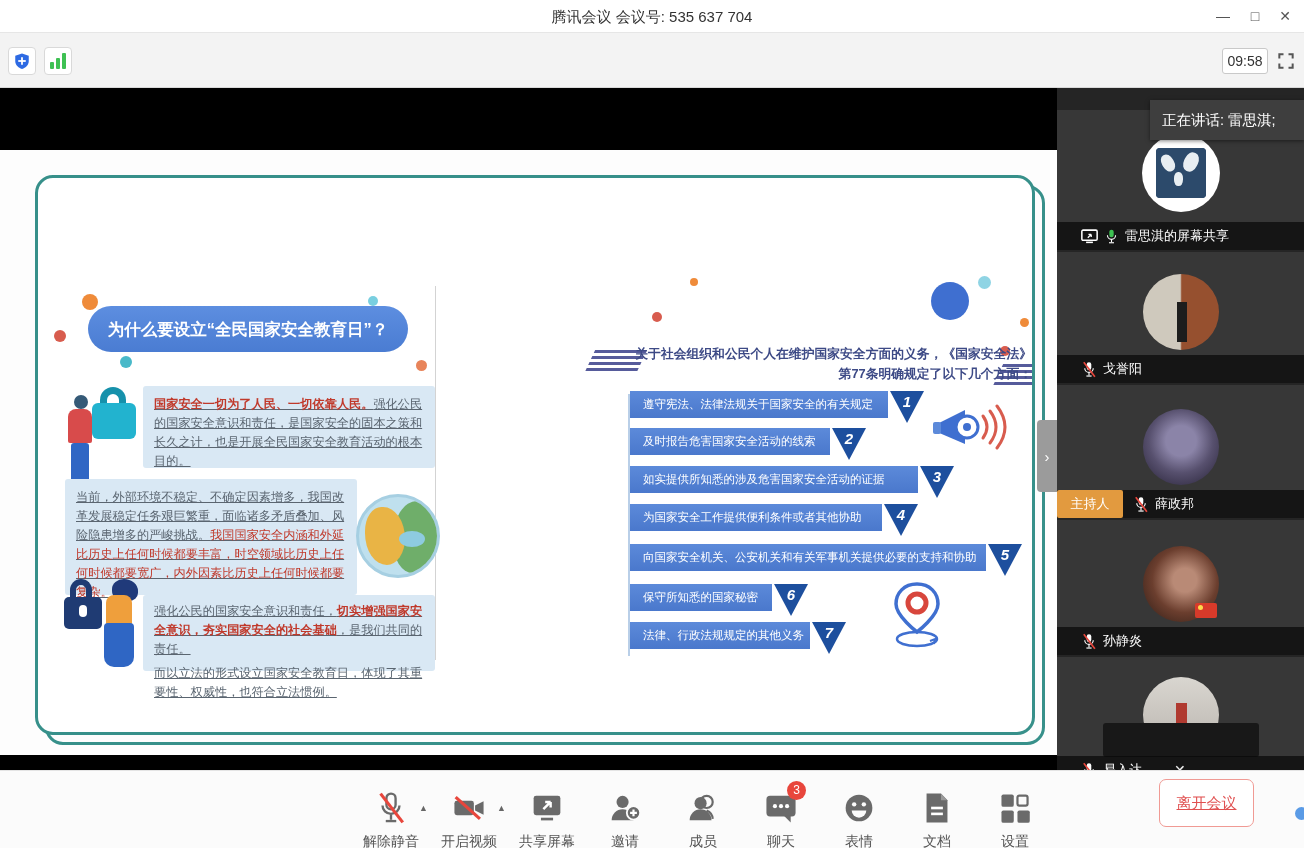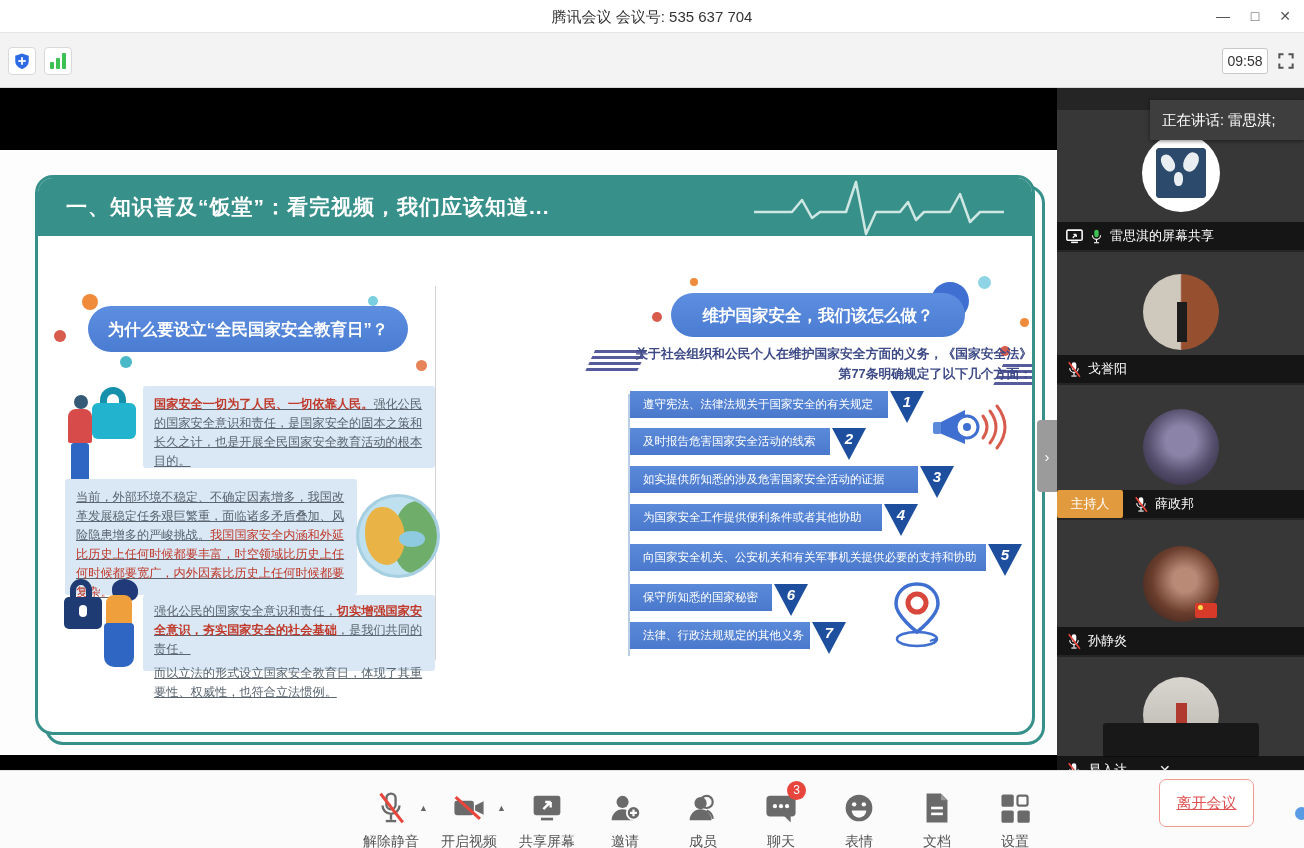--- a/index.html
+++ b/index.html
@@ -79,21 +79,21 @@
   .pinillu{position:absolute;left:848px;top:402px;}
 
   
   .expand-tab{position:absolute;left:1037px;top:332px;width:20px;height:72px;background:#9b9b9b;border-radius:4px 0 0 4px;color:#fff;font-size:15px;display:flex;align-items:center;justify-content:center;cursor:pointer;}
 
   
   .sidebar{position:absolute;left:1057px;top:88px;width:247px;height:682px;background:#252525;overflow:hidden;}
   .tile{position:absolute;left:0;width:247px;background:#373737;overflow:hidden;}
   .t1{top:22px;height:140px}.t2{top:164px;height:131px}.t3{top:297px;height:133px}.t4{top:432px;height:135px}.t5{top:569px;height:113px}
   .avatar{position:absolute;left:50%;transform:translateX(-50%);border-radius:50%;}
-  .namebar{position:absolute;left:0;right:0;bottom:0;height:28px;background:rgba(8,8,8,.72);display:flex;align-items:center;padding:0 9px;gap:6px;color:#fff;font-size:13px;white-space:nowrap;}
+  .namebar{position:absolute;left:0;right:0;bottom:0;height:28px;background:rgba(8,8,8,.72);display:flex;align-items:center;padding:0 24px;gap:6px;color:#fff;font-size:13px;white-space:nowrap;}
   .role-badge{position:absolute;left:0;bottom:0;height:28px;width:66px;background:#e29a3f;color:#fff;font-size:13px;text-align:center;line-height:28px;border-radius:2px;}
   .av1{top:24px;width:78px;height:78px;background:#fff;}
   .av1 .pic{position:absolute;left:14px;top:14px;width:50px;height:50px;background:#2c4a6b;border-radius:4px;}
   .av1 .b1,.av1 .b2,.av1 .b3{position:absolute;background:#e8eef2;border-radius:45%;}
   .av1 .b1{left:20px;top:20px;width:12px;height:18px;transform:rotate(-30deg);}
   .av1 .b2{left:42px;top:18px;width:14px;height:20px;transform:rotate(25deg);}
   .av1 .b3{left:32px;top:38px;width:9px;height:14px;}
   .av2{top:22px;width:76px;height:76px;background:linear-gradient(90deg,#cfc9bd 49%,#96502f 51%);}
   .av2 .fig{position:absolute;left:34px;top:28px;width:10px;height:40px;background:#1d1d1d;}
   .av3{top:24px;width:76px;height:76px;background:radial-gradient(circle at 50% 42%,#8b84a8 0 26%,#57506e 55%,#241f33 100%);}
@@ -152,26 +152,20 @@
           <path d="M9 20 H4 V15"></path>
       </svg>
     </div>
   </div>
 
   <div class="content">
     <div class="slide-band"></div>
     <div class="card-back"></div>
     <div class="card">
 
-      <div class="card-head">
-        <div class="htext">一、知识普及“饭堂”：看完视频，我们应该知道...</div>
-        <svg class="ekg" width="250" height="70" viewBox="0 0 250 70">
-          <polyline points="0,38 38,38 48,26 58,44 66,38 92,38 102,8 112,60 122,38 146,38 154,28 162,46 170,38 196,38 206,20 216,48 226,38 250,38" fill="none" stroke="#cfe7e3" stroke-width="2.5" stroke-linejoin="round" stroke-linecap="round"></polyline>
-        </svg>
-      </div>
 
       <div class="v-divider"></div>
 
       <div class="dot" style="left:44px;top:116px;width:16px;height:16px;background:#ef8b3a"></div>
       <div class="dot" style="left:16px;top:152px;width:12px;height:12px;background:#d85c4e"></div>
       <div class="dot" style="left:330px;top:118px;width:10px;height:10px;background:#79cfe0"></div>
       <div class="dot" style="left:82px;top:178px;width:12px;height:12px;background:#49b9c9"></div>
       <div class="dot" style="left:378px;top:182px;width:11px;height:11px;background:#e8845a"></div>
       <div class="pill pill-left">为什么要设立“全民国家安全教育日”？</div>
 
@@ -207,21 +201,20 @@
         <p><span>强化公民的国家安全意识和责任，</span><span class="red-b">切实增强国家安全意识，夯实国家安全的社会基础</span><span>，是我们共同的责任。</span></p>
         <p><span>而以立法的形式设立国家安全教育日，体现了其重要性、权威性，也符合立法惯例。</span></p>
       </div>
 
       <div class="dot" style="left:893px;top:104px;width:38px;height:38px;background:#3f6fd0"></div>
       <div class="dot" style="left:940px;top:98px;width:13px;height:13px;background:#8fd4e4"></div>
       <div class="dot" style="left:614px;top:134px;width:10px;height:10px;background:#d85c4e"></div>
       <div class="dot" style="left:652px;top:100px;width:8px;height:8px;background:#ef8b3a"></div>
       <div class="dot" style="left:962px;top:168px;width:10px;height:10px;background:#d85c4e"></div>
       <div class="dot" style="left:982px;top:140px;width:9px;height:9px;background:#ef8b3a"></div>
-      <div class="pill pill-right">维护国家安全，我们该怎么做？</div>
 
       <div class="speed speed-l"></div>
       <div class="speed speed-r"></div>
       <div class="subtitle">关于社会组织和公民个人在维护国家安全方面的义务，《国家安全法》第77条明确规定了以下几个方面：</div>
 
       <div class="connector"></div>
 
       <div class="ritem" style="top:213px">
         <span class="rbar" style="width:258px">遵守宪法、法律法规关于国家安全的有关规定</span>
         <span class="rtri">1</span>

